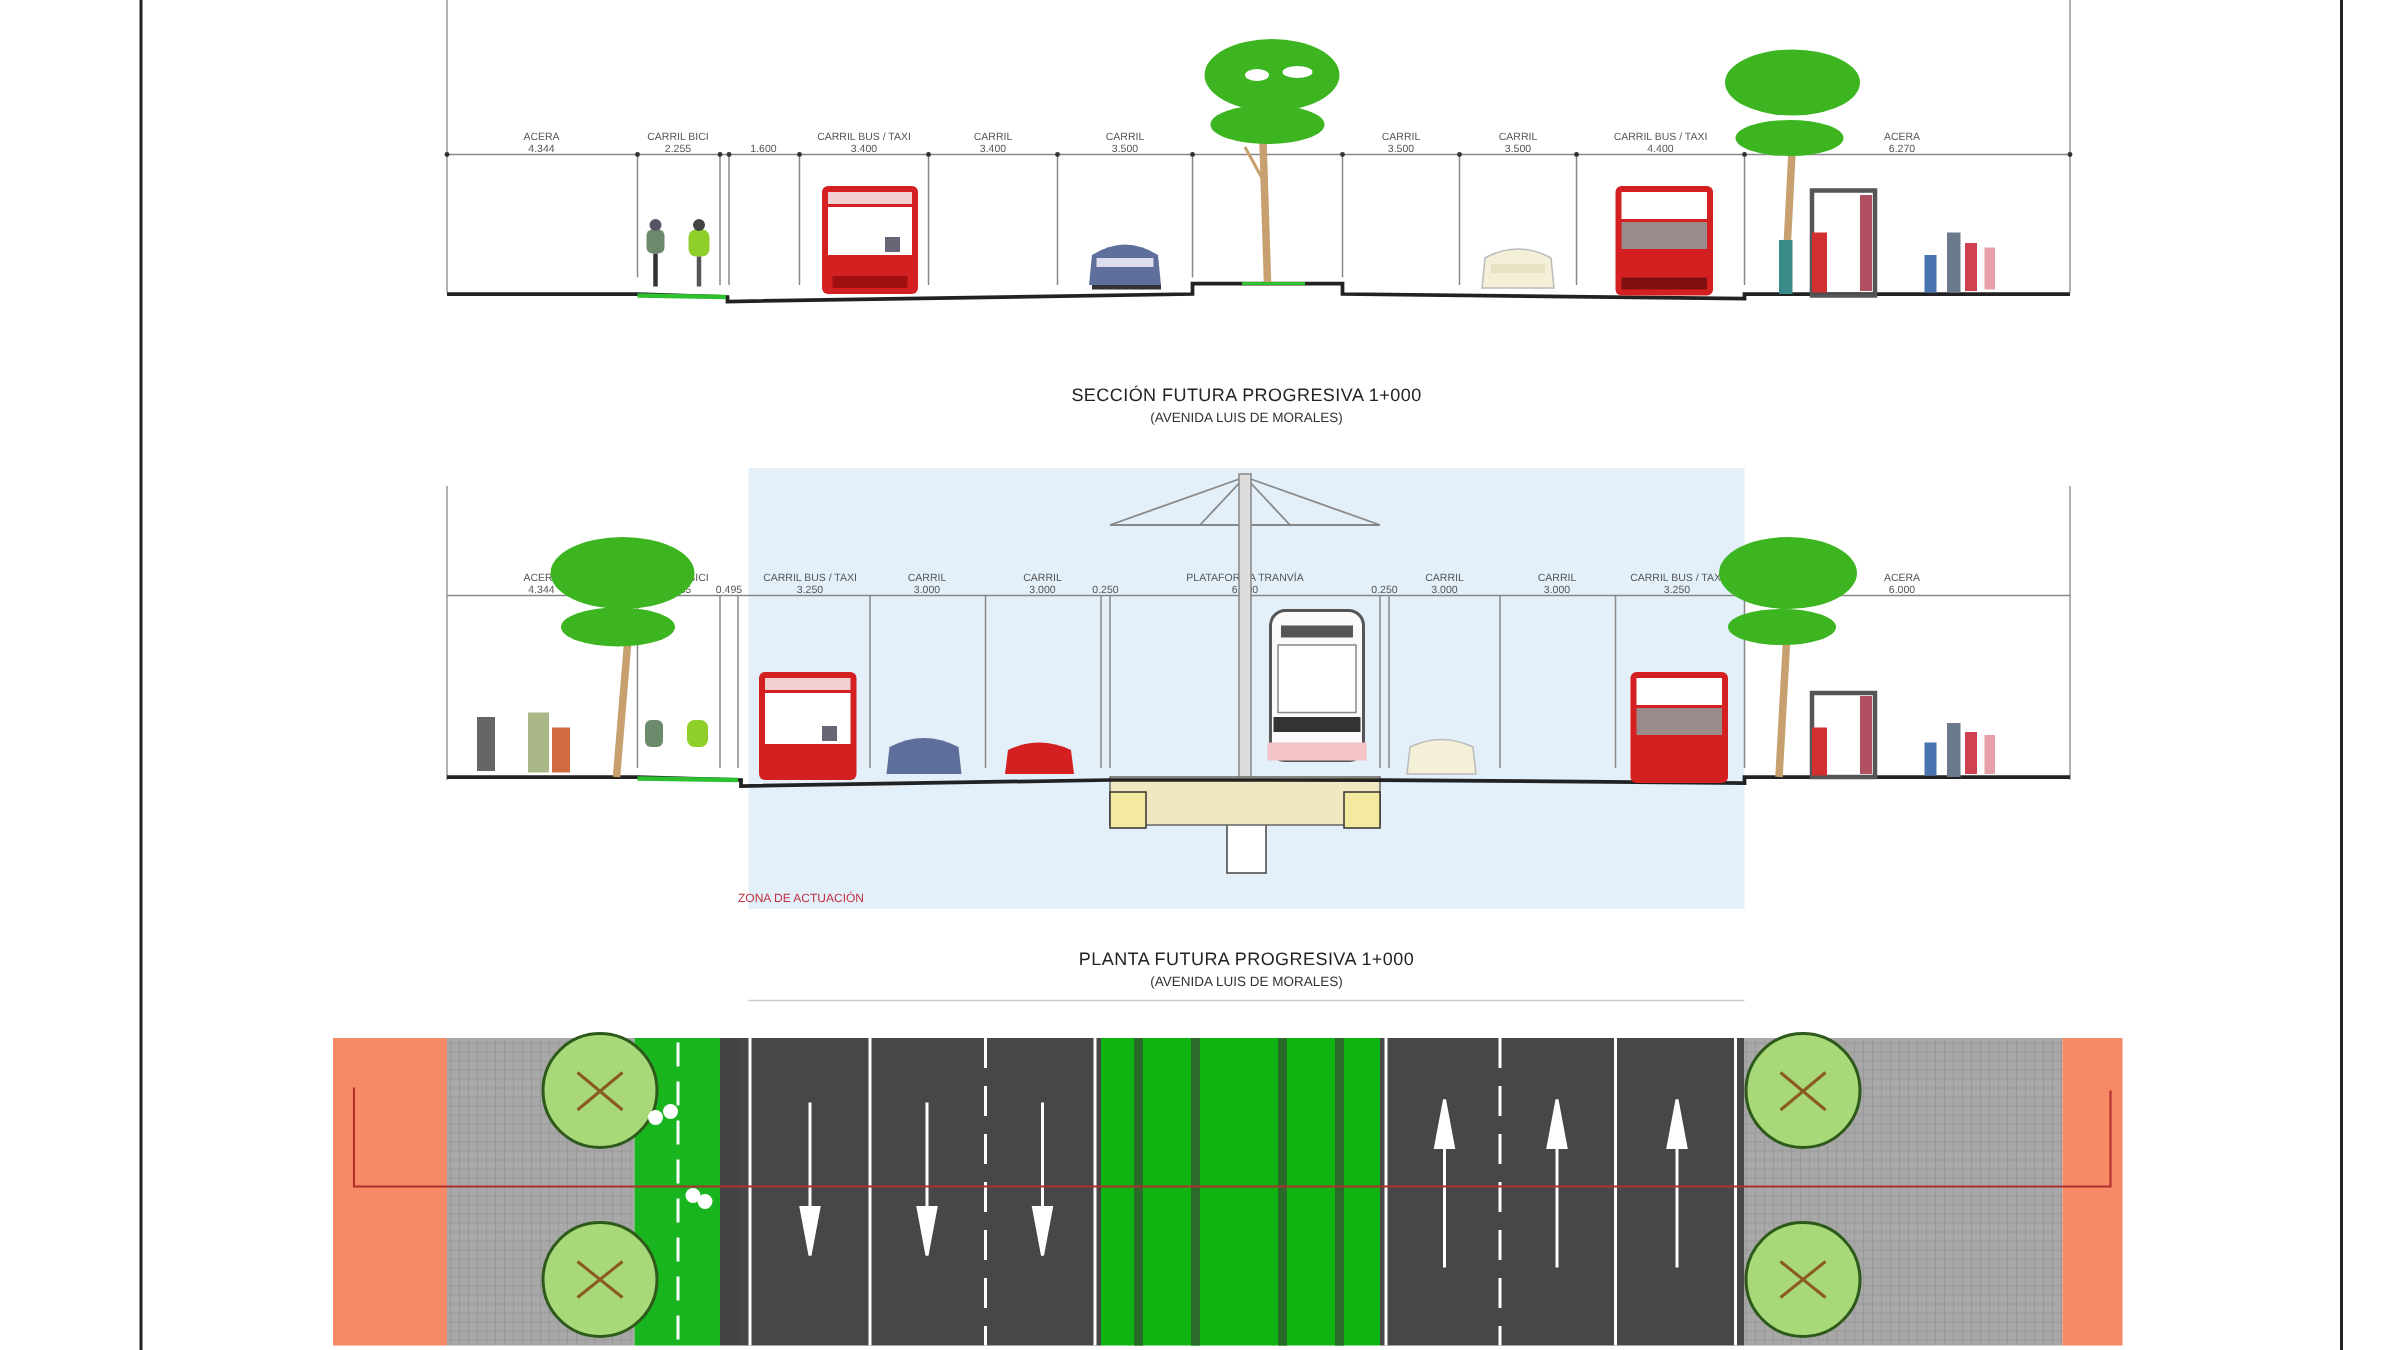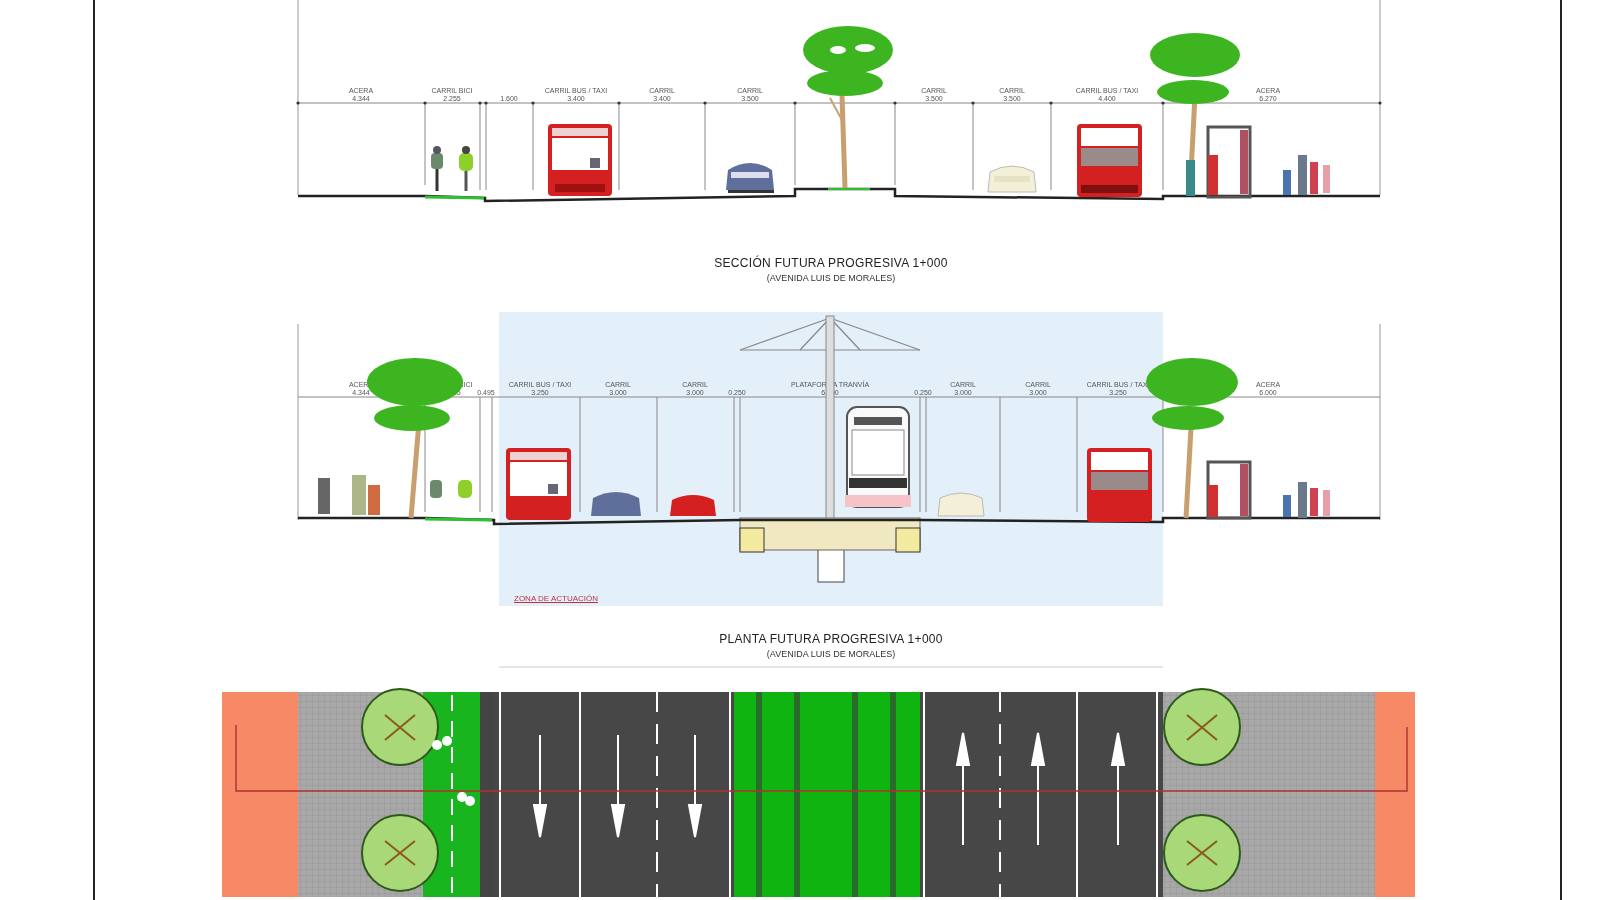--- a/index.html
+++ b/index.html
@@ -3,21 +3,21 @@
 <meta charset="utf-8">
 <style>
   html,body{margin:0;padding:0;background:#fff;}
   body{width:1600px;height:900px;position:relative;overflow:hidden;font-family:"Liberation Sans",sans-serif;}
   .frame-left{position:absolute;left:93px;top:0;width:2px;height:900px;background:#222;}
   .frame-right{position:absolute;left:1560px;top:0;width:2px;height:900px;background:#222;}
   .abs{position:absolute;}
   svg text{font-family:"Liberation Sans",sans-serif;}
   .title{position:absolute;left:0;width:1662px;text-align:center;font-size:12px;color:#222;letter-spacing:.3px;}
   .subtitle{position:absolute;left:0;width:1662px;text-align:center;font-size:9px;color:#333;}
-  .zona{position:absolute;left:514px;top:594px;font-size:8px;color:#c03040;text-decoration:underline;}
+  .zona{position:absolute;left:492px;top:594px;font-size:8px;color:#c03040;}
 </style>
 </head>
 <body>
 
 <div class="frame-left"></div>
 <div class="frame-right"></div>
 
 <svg class="abs" style="left:0;top:0" width="1600" height="230">
 
   <g stroke="#999" stroke-width="1">

